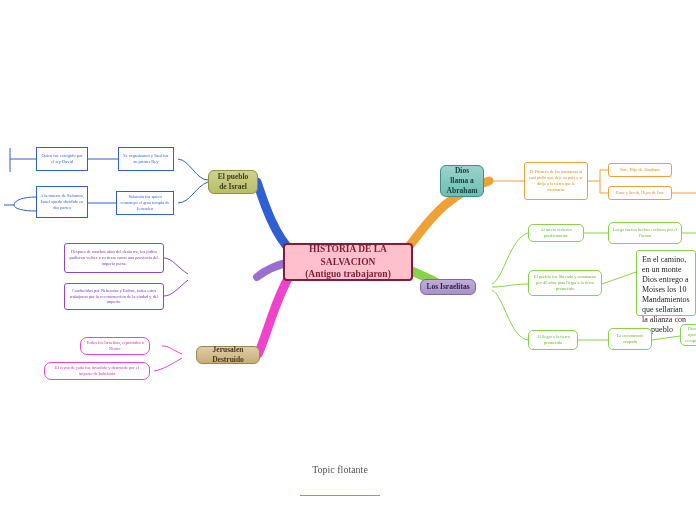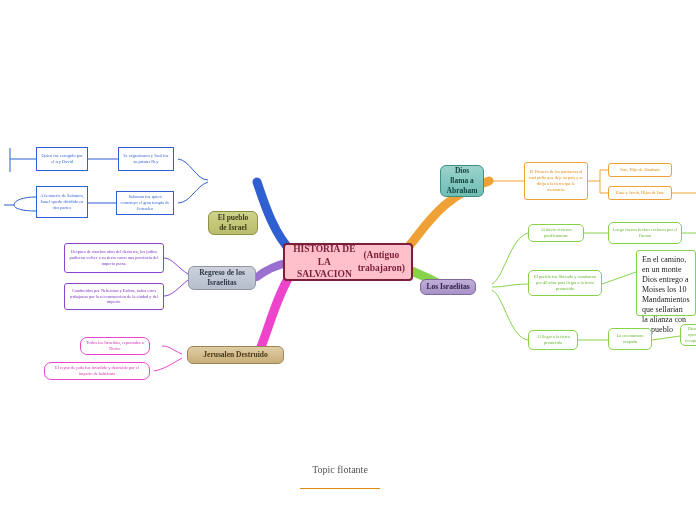--- a/index.html
+++ b/index.html
@@ -33,21 +33,21 @@
     border-radius:6px;
     font-weight:bold;
     font-size:7.5px;
     line-height:1.3;
     padding:3px 4px;
     border-width:1px;
     border-style:solid;
   }
   .main.olive{
     background:linear-gradient(to bottom,#cfd28a,#b9bd6a);
-    border-color:#8d9144;color:#3c3d1a;margin-top:41px;
+    border-color:#8d9144;color:#3c3d1a;
   }
   .main.grayblue{
     background:linear-gradient(to bottom,#cdd2dc,#b6bdcb);
     border-color:#8e96a6;color:#2f3a4a;
   }
   .main.tan{
     background:linear-gradient(to bottom,#e0cda4,#c8ad79);
     border-color:#9c8550;color:#4a3a18;
   }
   .main.teal{
@@ -78,21 +78,21 @@
     text-align:left;justify-content:flex-start;align-items:flex-start;
     padding:4px 5px;
   }
 
   
   .floating{
     position:absolute;
     font-size:10px;
     color:#555;
     border-bottom:1.5px solid #e08a10;
-    padding-bottom:13px;
+    padding-bottom:20px;
     text-align:center;
   }
 </style>
 </head>
 <body>
 
 <div id="canvas">
 
   <svg class="links" viewBox="0 0 696 520">
 
@@ -137,36 +137,32 @@
 
     <path d="M584,233 L608,233" stroke="#86d34a" stroke-width="1" fill="none"></path>
     <path d="M682,233 L696,233" stroke="#86d34a" stroke-width="1" fill="none"></path>
 
     <path d="M602,284 L636,272" stroke="#86d34a" stroke-width="1" fill="none"></path>
 
     <path d="M578,340 L608,340" stroke="#86d34a" stroke-width="1" fill="none"></path>
     <path d="M652,340 L680,336" stroke="#86d34a" stroke-width="1" fill="none"></path>
   </svg>
 
-  <div class="node central" style="left:283px;top:243px;width:130px;height:38px;flex-direction:row;">
+  <div class="node central" style="left:283px;top:243px;width:130px;height:38px;flex-direction:column;">
     <span>HISTORIA DE LA SALVACION</span>
     <span>(Antiguo trabajaron)</span>
   </div>
 
   <div class="node main olive" style="left:208px;top:170px;width:50px;height:24px;">
     <span style="white-space:pre-line;">El pueblo
 de Israel</span>
   </div>
 
-  <div class="node main grayblue" style="left:188px;top:266px;width:68px;height:24px;">
-    <span style="white-space:pre-line;">Regreso de los
-Israelitas</span>
-  </div>
-
-  <div class="node main tan" style="left:187px;top:346px;width:97px;height:18px;">
+
+  <div class="node main tan" style="left:196px;top:346px;width:64px;height:18px;">
     <span style="white-space:pre-line;">Jerusalen Destruido</span>
   </div>
 
   <div class="node main teal" style="left:440px;top:165px;width:44px;height:32px;">
     <span style="white-space:pre-line;">Dios
 llama a
 Abraham</span>
   </div>
 
   <div class="node main purple" style="left:420px;top:279px;width:56px;height:16px;">

